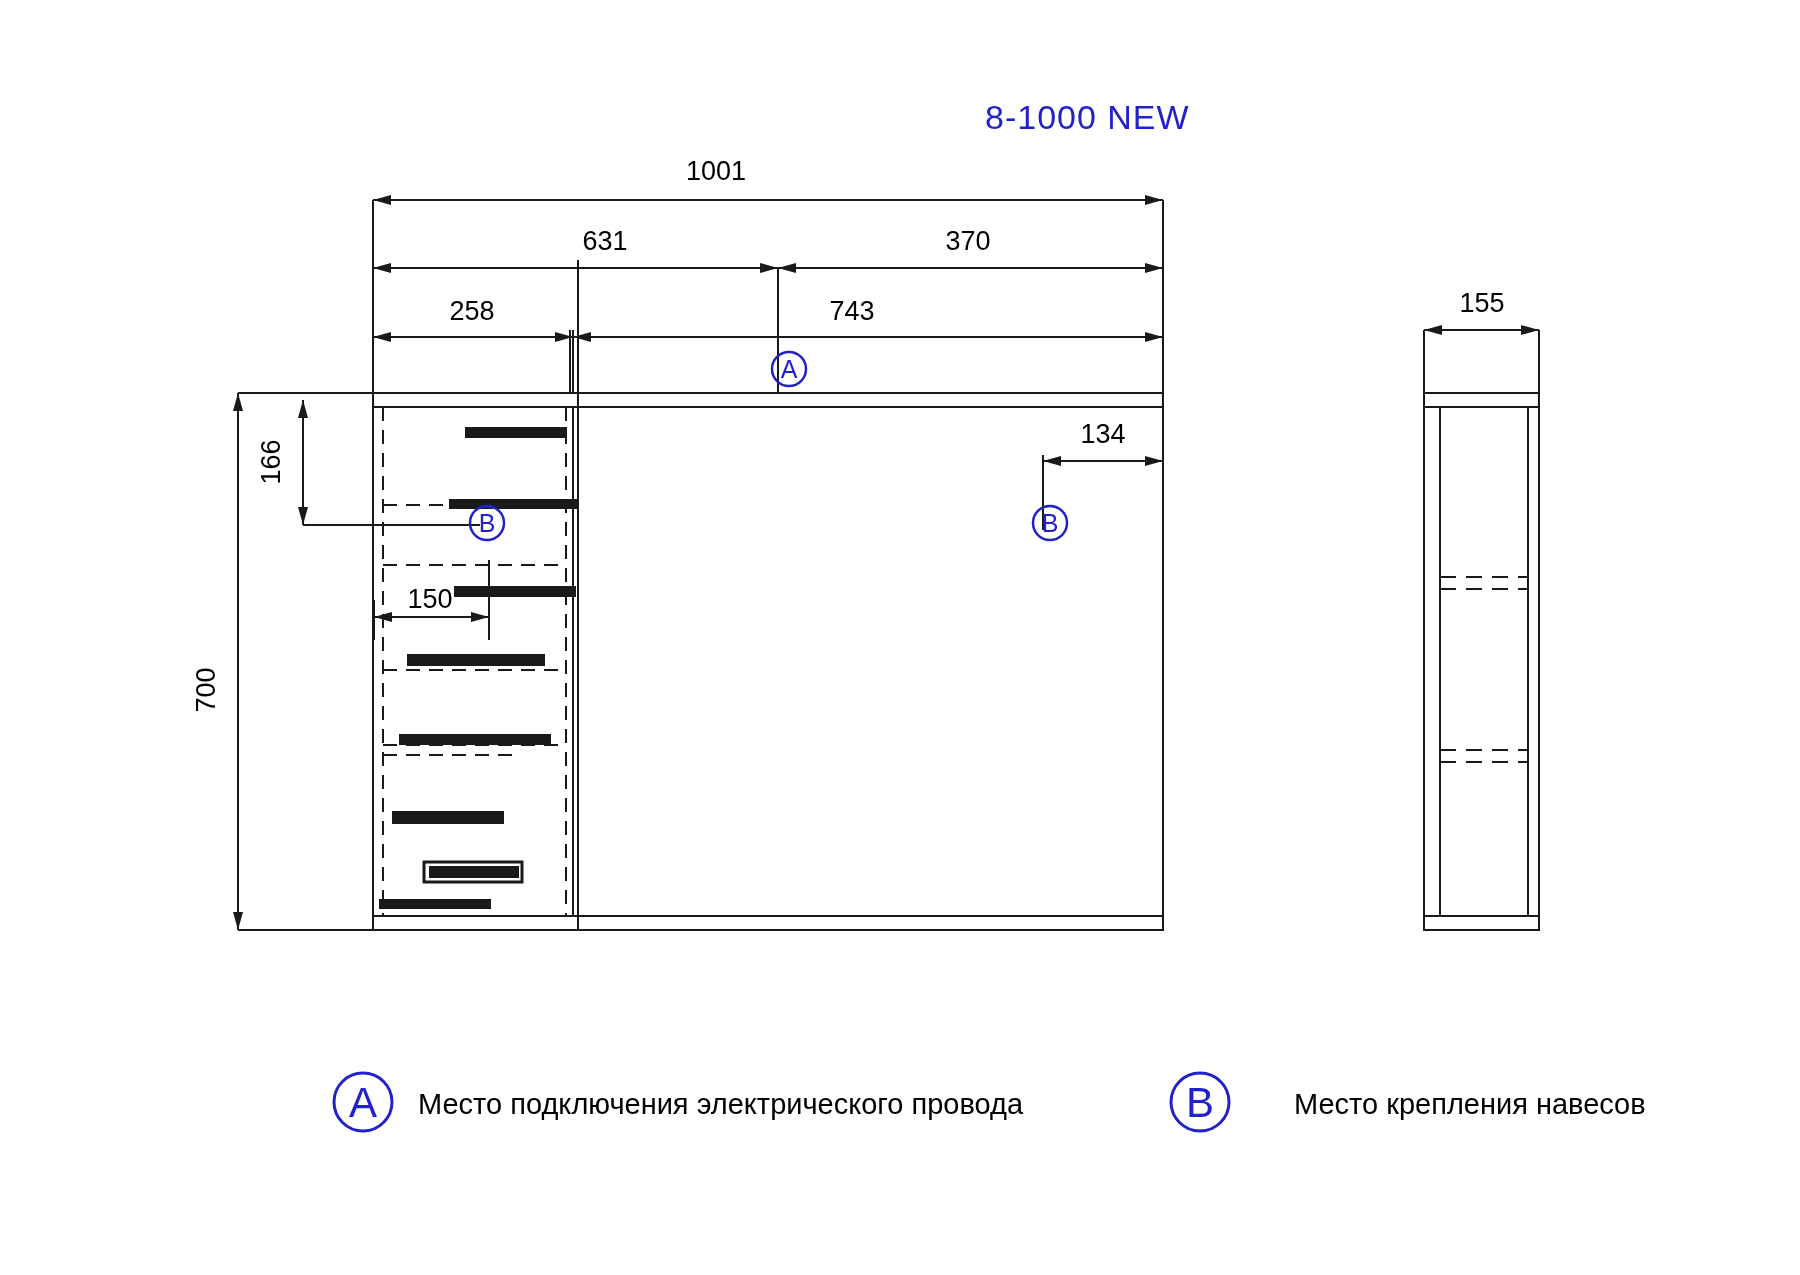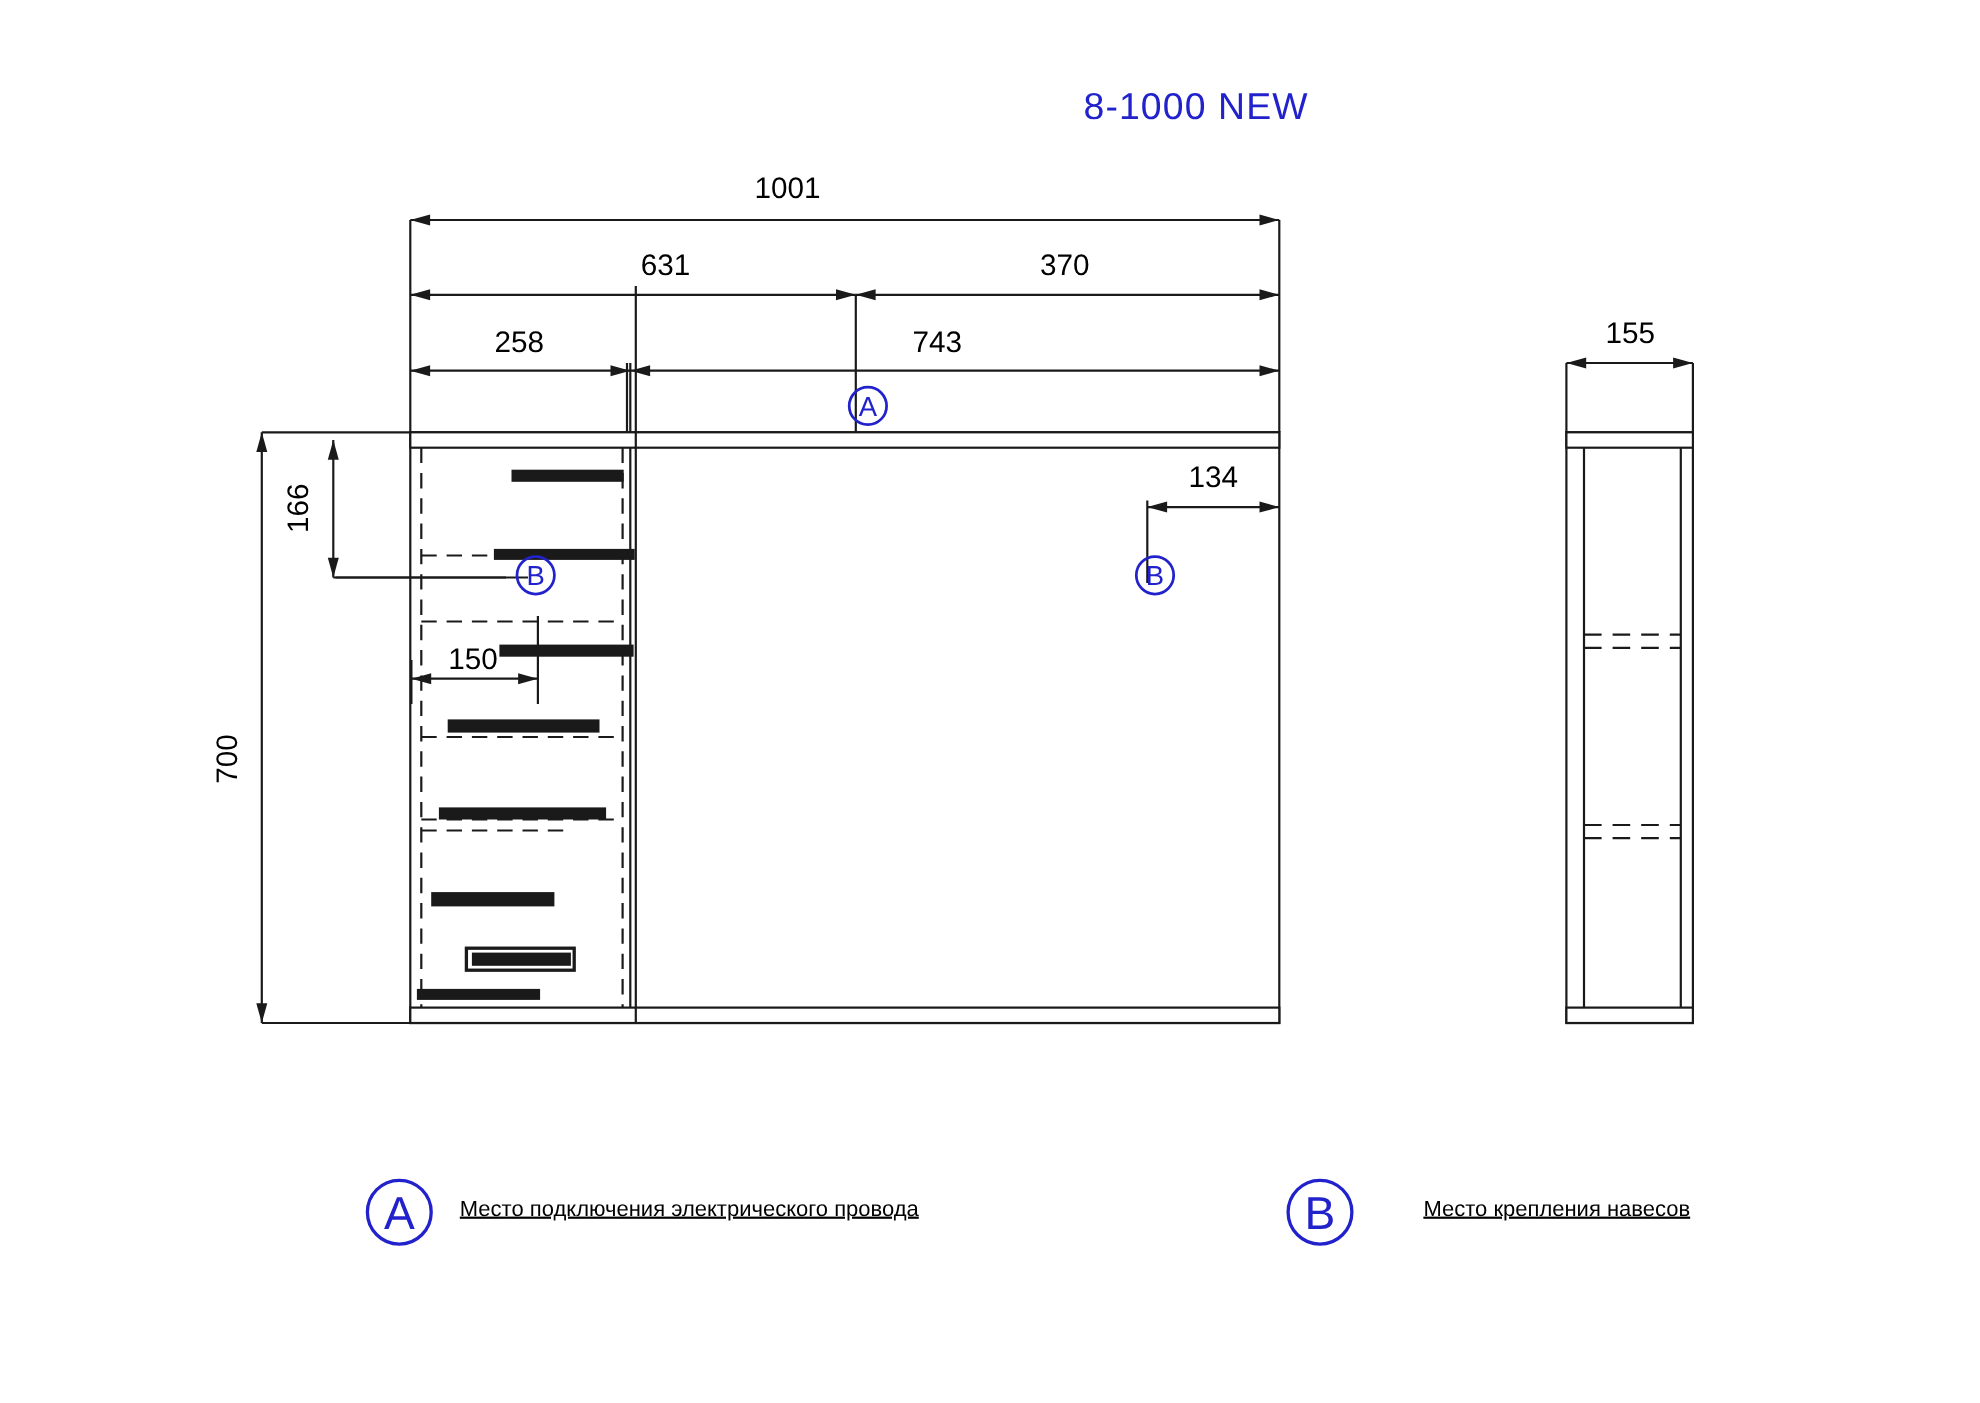--- a/index.html
+++ b/index.html
@@ -19,27 +19,27 @@
     left: 0; top: 0;
     width: 1800px;
     height: 1275px;
   }
   .title {
     position: absolute;
     color: #2222cc;
     font-size: 34px;
     letter-spacing: 1px;
     white-space: nowrap;
+    margin-top: 20px;
   }
   .legend-label {
     position: absolute;
     color: #000000;
-    font-size: 20px;
+    font-size: 29px;
     white-space: nowrap;
-    text-decoration: underline;
   }
   svg { position: absolute; left:0; top:0; }
   text.dim {
     font-family: "Liberation Sans", sans-serif;
     font-size: 27px;
     fill: #000000;
   }
   text.marker {
     font-family: "Liberation Sans", sans-serif;
     font-size: 25px;

